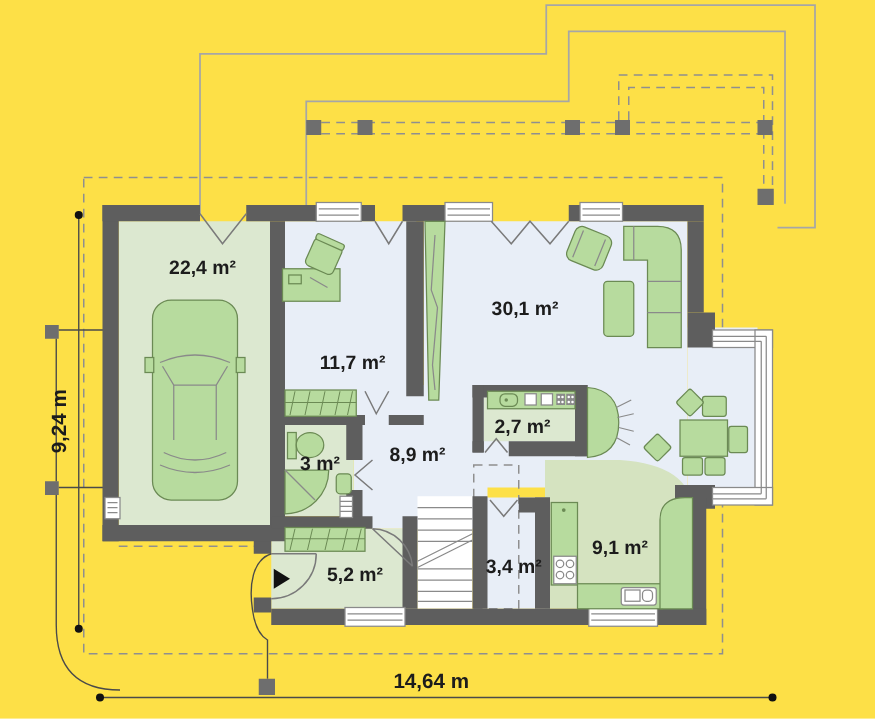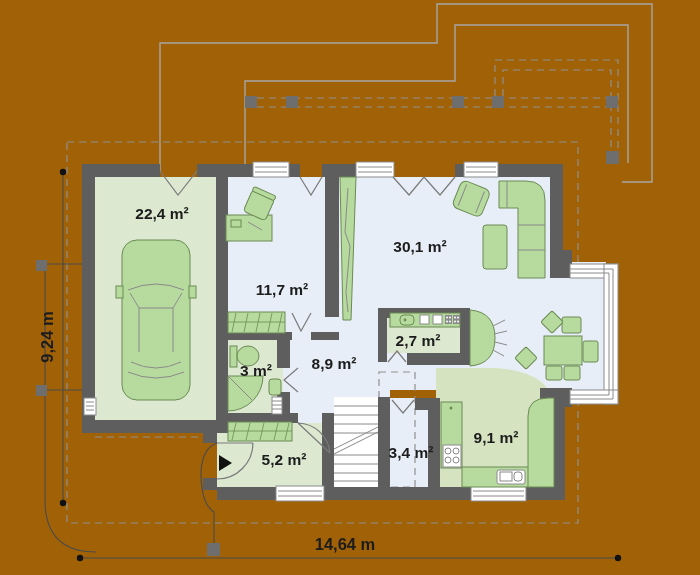--- a/index.html
+++ b/index.html
@@ -8,21 +8,21 @@
     --floor_green:#dce8d0;
     --kitchen_green:#d5e3c0;
     --furniture:#b7db9e;
     --furniture_stroke:#6b8a54;
     --line_thin:#a6a6a6;
     --dash:#8f8f8f;
     --door:#7a7a7a;
     --ink:#1c1c1c;
   }
   html,body{margin:0;padding:0;background:#ffffff;}
-  .stage{width:700px;height:575px;position:relative;background:#a16207;overflow:hidden;
+  .stage{width:700px;height:575px;position:relative;background:#fde047;overflow:hidden;
          font-family:"Liberation Sans", sans-serif;}
   svg{display:block}
   text.area{font-family:"Liberation Sans", sans-serif;font-weight:bold;font-size:15.5px;
             fill:var(--ink);text-anchor:middle;}
   text.dim{font-family:"Liberation Sans", sans-serif;font-weight:bold;font-size:16.5px;
            fill:var(--ink);text-anchor:middle;}
   .wall{fill:var(--wall);stroke:none}
   .win{fill:#ffffff;stroke:#8a8a8a;stroke-width:1}
   .winline{stroke:#8a8a8a;stroke-width:1;fill:none}
   .furn{fill:var(--furniture);stroke:var(--furniture_stroke);stroke-width:1}

